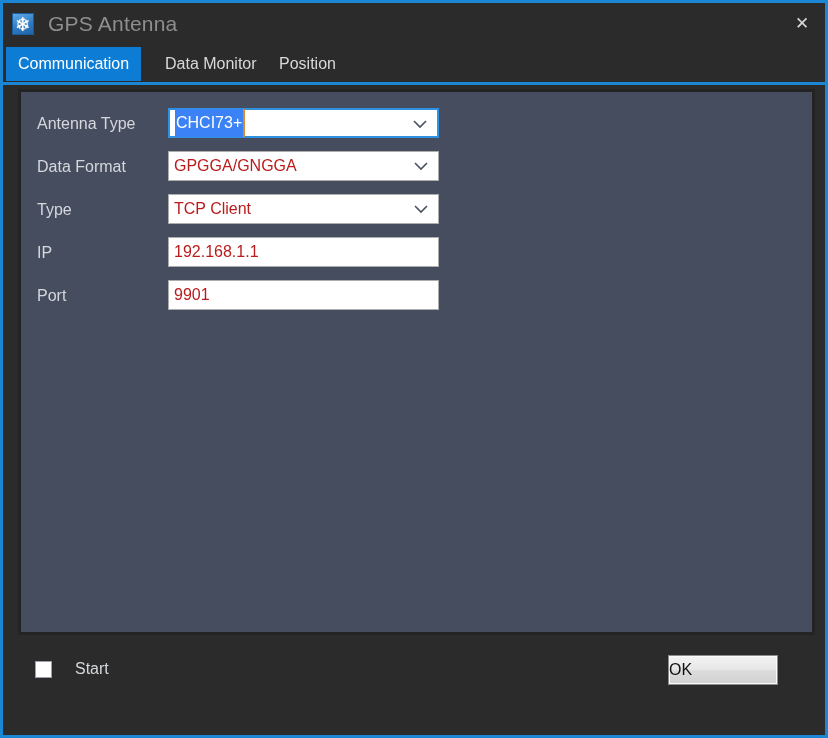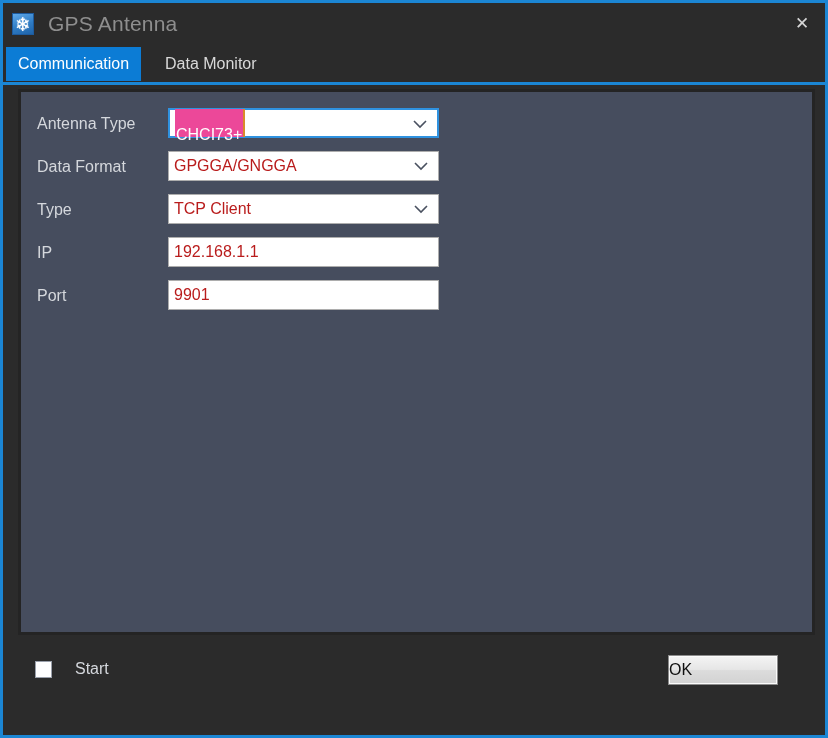--- a/index.html
+++ b/index.html
@@ -145,23 +145,23 @@
     position: absolute;
     left: 5px; top: 0;
     height: 28px;
     line-height: 28px;
     color: #b91c1c;
     font-size: 16px;
     white-space: nowrap;
   }
   .field.focused .val { top: -1px; }
   .field .val.selected {
-    background: #ec4899;
+    background: #3b82f6;
     color: #ffffff;
-    padding: 12px 1px;
+    padding: 0 1px;
     border-right: 2px solid #d98a2b;
   }
   .chev {
     position: absolute;
     right: 7px; top: 0;
     width: 20px; height: 28px;
     display: flex;
     align-items: center;
     justify-content: center;
   }
@@ -216,20 +216,21 @@
     <div class="app-icon">
       <span class="flake">❄</span>
     </div>
     <div class="title-text">GPS Antenna</div>
     <div class="close-btn">✕</div>
   </div>
 
   <div class="tabstrip">
     <div class="tab active" id="tab0">Communication</div>
     <div class="tab" id="tab1">Data Monitor</div>
+    <div class="tab" id="tab2">Position</div>
   </div>
 
   <div class="panel">
     <div class="form">
 
       <div class="row" style="top:16px;">
         <div class="label">Antenna Type</div>
         <div class="field focused">
           <div class="val selected">CHCI73+</div>
           <div class="chev">

